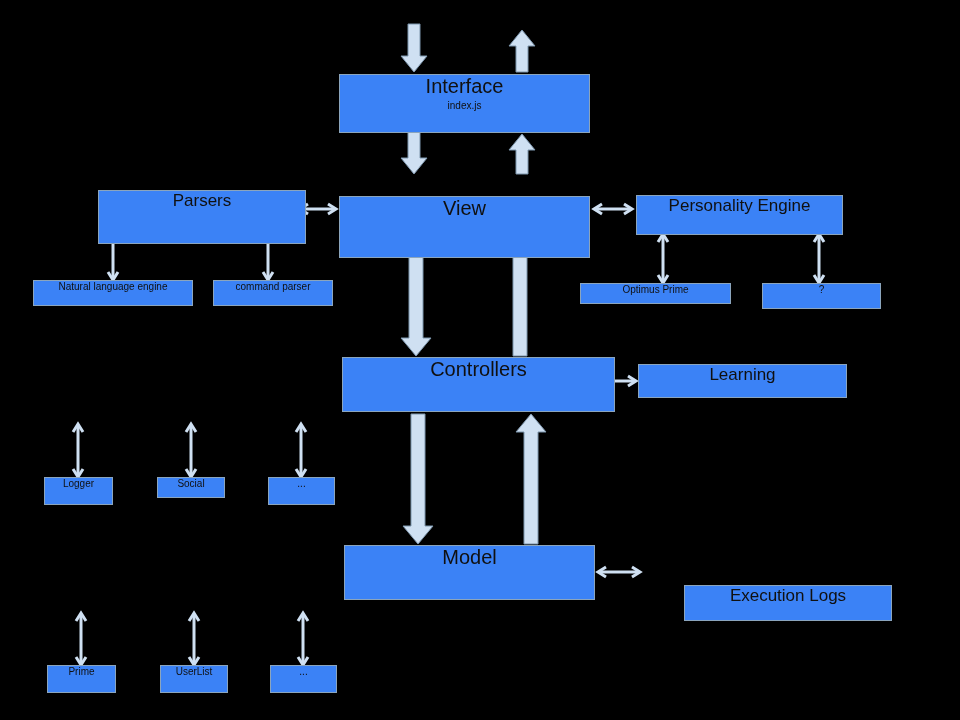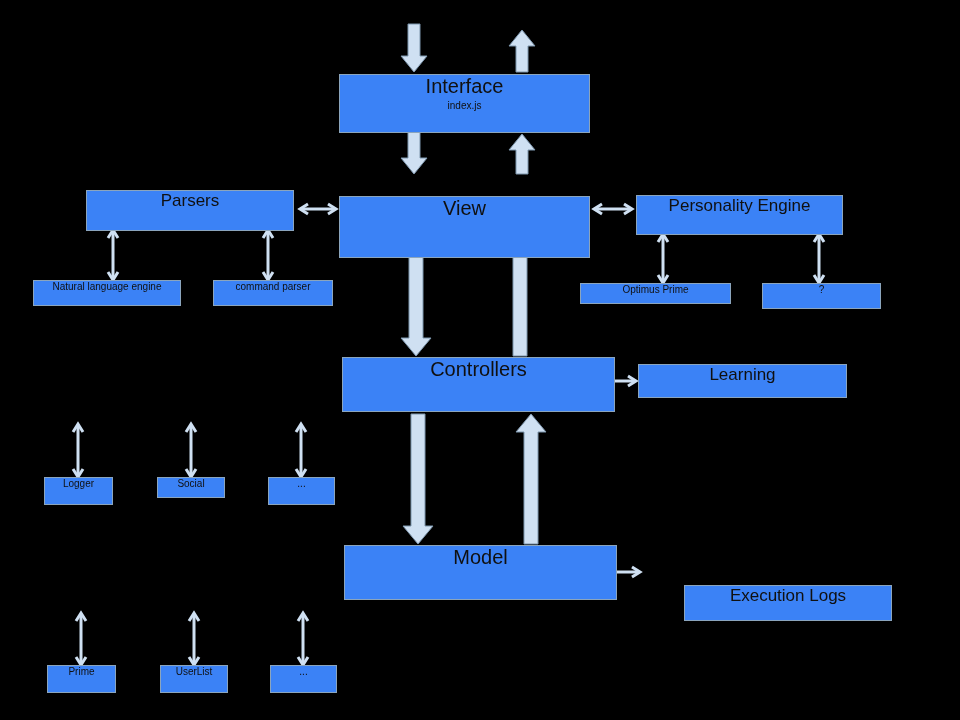--- a/index.html
+++ b/index.html
@@ -161,29 +161,29 @@
 
   <div class="node size-lg" style="left:339px; top:74px; width:251px; height:59px;">
     <span class="title">Interface</span>
     <span class="subtitle">index.js</span>
   </div>
 
   <div class="node size-lg" style="left:339px; top:176px; width:251px; height:62px;margin-top:20px;">
     <span class="title">View</span>
   </div>
 
-  <div class="node size-md" style="left:86px; top:190px; width:208px; height:41px;">
+  <div class="node size-md" style="left:98px; top:190px; width:208px; height:54px;">
     <span class="title">Parsers</span>
   </div>
 
   <div class="node size-md" style="left:636px; top:195px; width:207px; height:40px;">
     <span class="title">Personality Engine</span>
   </div>
 
-  <div class="node size-sm" style="left:33px; top:280px; width:148px; height:26px;">
+  <div class="node size-sm" style="left:33px; top:280px; width:160px; height:26px;">
     <span class="title">Natural language engine</span>
   </div>
 
   <div class="node size-sm" style="left:213px; top:280px; width:120px; height:26px;">
     <span class="title">command parser</span>
   </div>
 
   <div class="node size-sm" style="left:580px; top:283px; width:151px; height:21px;">
     <span class="title">Optimus Prime</span>
   </div>
@@ -205,21 +205,21 @@
   </div>
 
   <div class="node size-sm" style="left:157px; top:477px; width:68px; height:21px;">
     <span class="title">Social</span>
   </div>
 
   <div class="node size-sm" style="left:268px; top:477px; width:67px; height:28px;">
     <span class="title">...</span>
   </div>
 
-  <div class="node size-lg" style="left:344px; top:545px; width:273px; height:55px;">
+  <div class="node size-lg" style="left:344px; top:545px; width:251px; height:55px;">
     <span class="title">Model</span>
   </div>
 
   <div class="node size-md" style="left:643px; top:585px; width:208px; height:36px;margin-left:41px;">
     <span class="title">Execution Logs</span>
   </div>
 
   <div class="node size-sm" style="left:47px; top:665px; width:69px; height:28px;">
     <span class="title">Prime</span>
   </div>

